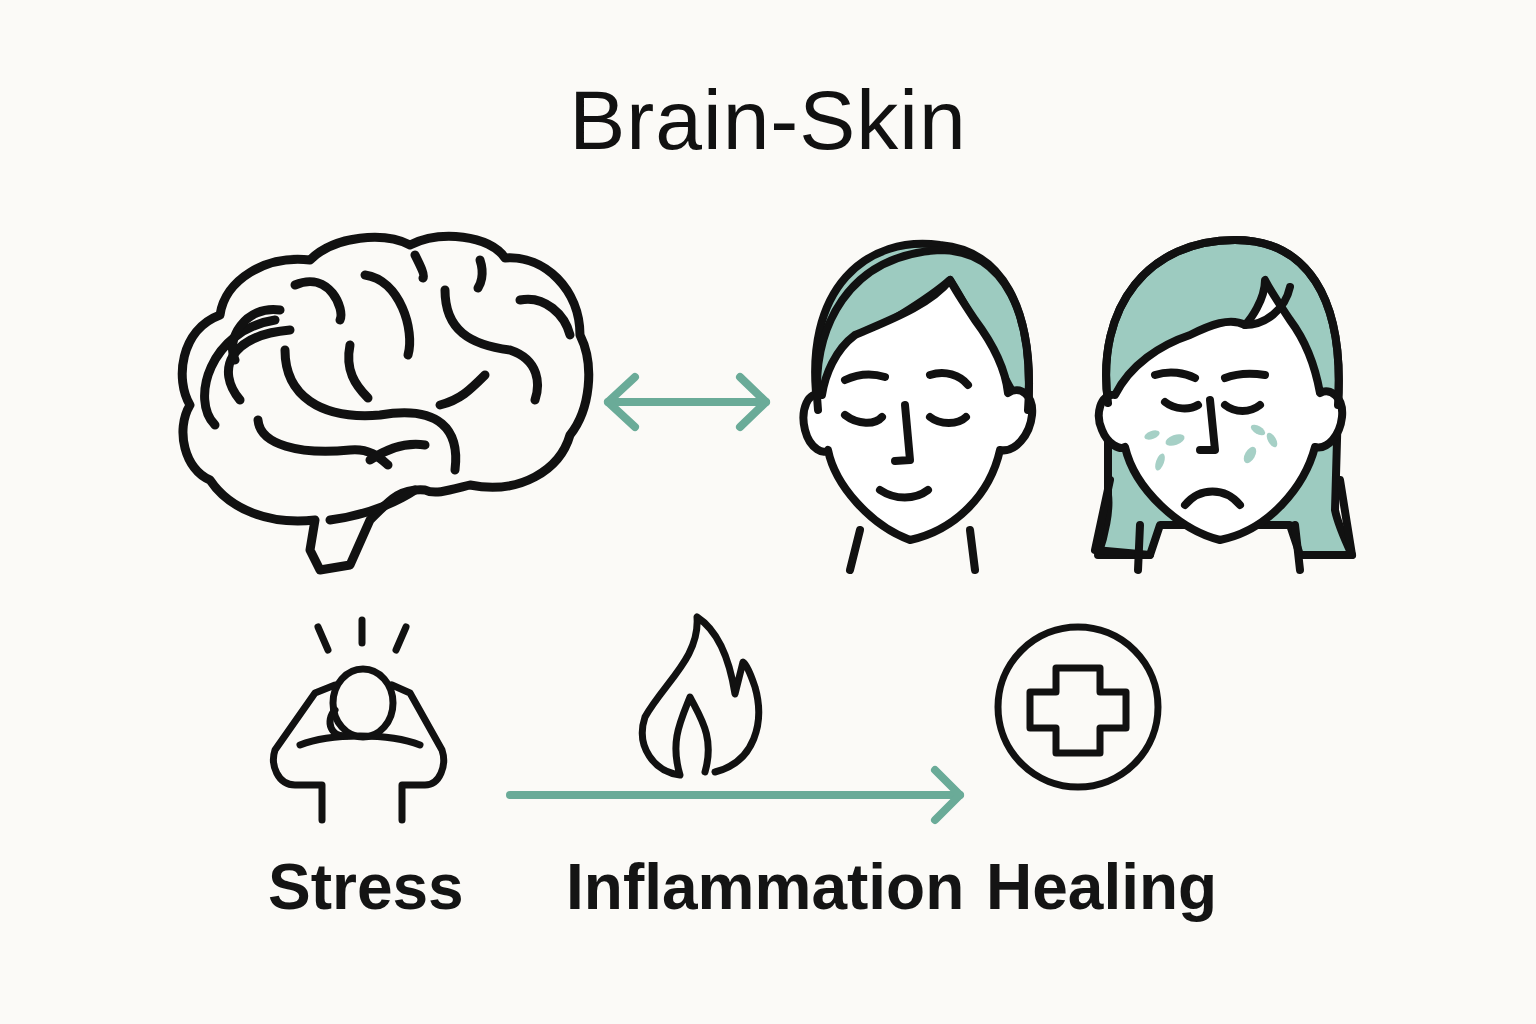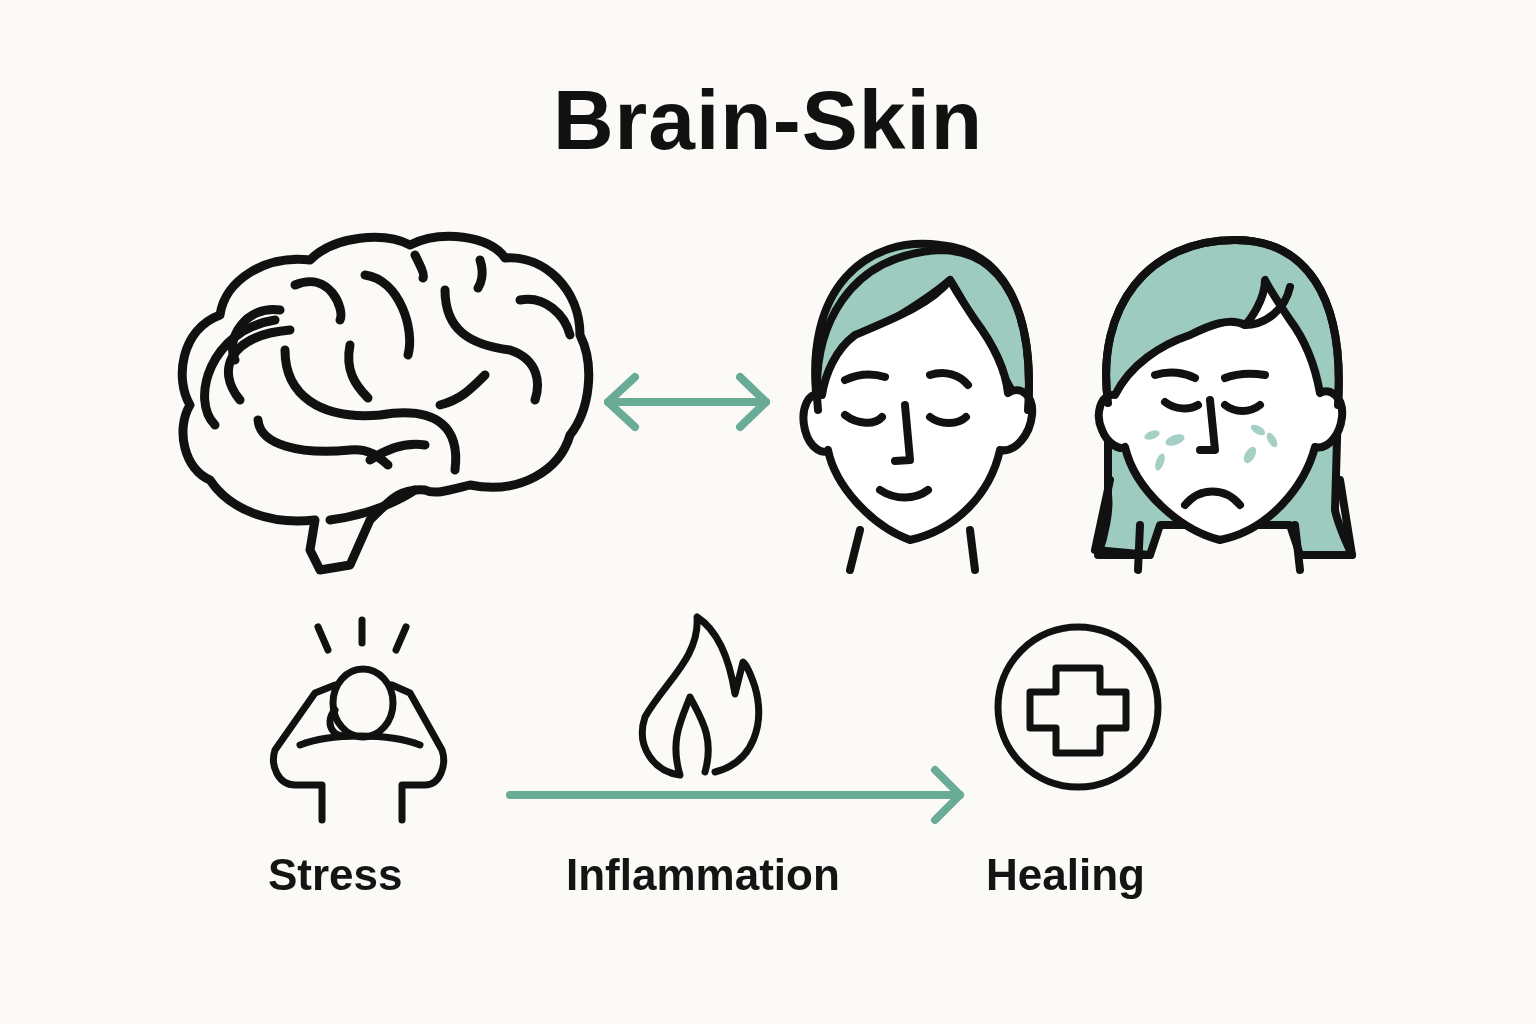--- a/index.html
+++ b/index.html
@@ -4,27 +4,27 @@
 <style>
   html, body { margin: 0; padding: 0; }
   body {
     width: 1536px; height: 1024px; overflow: hidden;
     background: #fbfaf7;
     font-family: "Liberation Sans", "DejaVu Sans", sans-serif;
     position: relative;
   }
   .title {
     position: absolute; left: 0; top: 72px; width: 1536px;
-    text-align: center; font-size: 84px; font-weight: bold;
+    text-align: center; font-size: 84px; font-weight: normal;
     color: #111111; letter-spacing: 1px;
   }
   .abs { position: absolute; }
   svg { display: block; overflow: visible; }
   .label {
-    position: absolute; top: 850px; font-size: 44px; font-weight: bold;
+    position: absolute; top: 850px; font-size: 64px; font-weight: bold;
     color: #141414; white-space: nowrap;
   }
 </style>
 </head>
 <body>
 
 <div class="title">Brain-Skin</div>
 
 <div class="abs" style="left:170px;top:220px;">
   <svg width="420" height="360" viewBox="0 0 420 360" fill="none" stroke="#111" stroke-width="9" stroke-linecap="round" stroke-linejoin="round">

